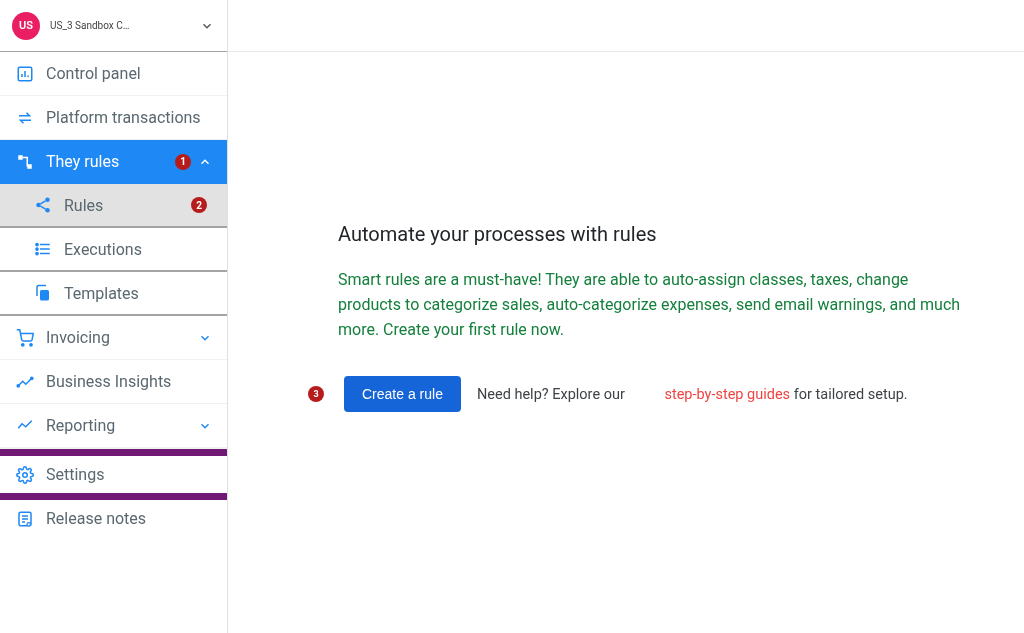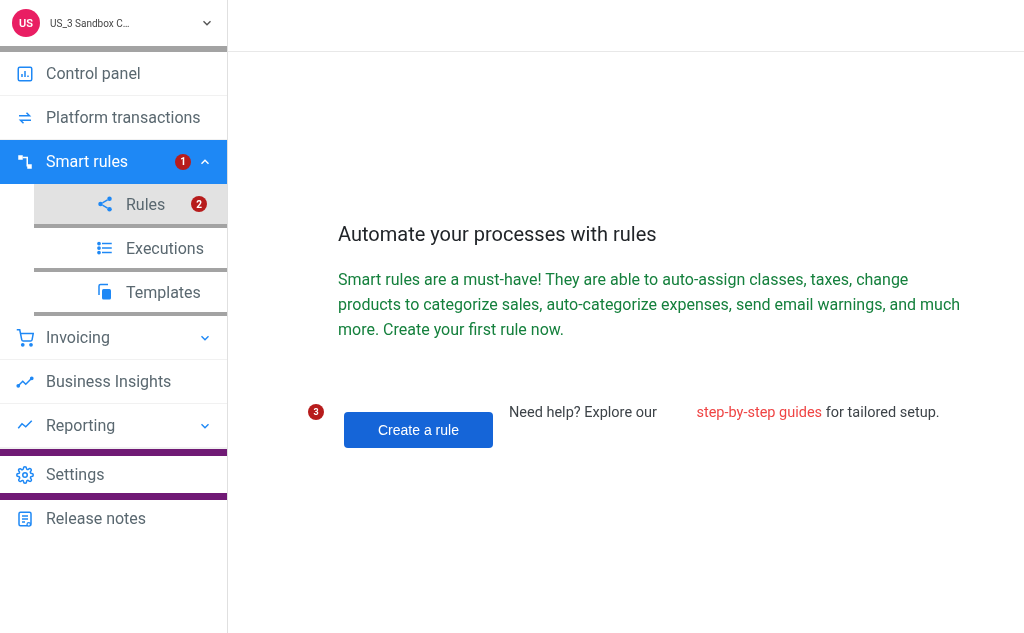--- a/index.html
+++ b/index.html
@@ -19,21 +19,21 @@
     border-right: 1px solid #e0e0e0;
     background: #fff;
     display: flex;
     flex-direction: column;
   }
   .org-switcher {
     height: 52px;
     display: flex;
     align-items: center;
     padding: 0 12px;
-    border-bottom: 6px solid #a3a3a3;
+    border-bottom: 1px solid #a3a3a3;
     cursor: pointer;
   }
   .avatar {
     width: 28px;
     height: 28px;
     border-radius: 50%;
     background: #e91e63;
     color: #fff;
     font-size: 11px;
     font-weight: 600;
@@ -89,23 +89,22 @@
     top: 50%;
     margin-top: -8px;
     border-top: 8px solid transparent;
     border-bottom: 8px solid transparent;
     border-left: 8px solid #1e88f5;
   }
   .nav-sub {
     background: #fff;
   }
   .nav-sub .nav-item {
-    padding-left: 60px;
-    border-bottom: 4px solid #a3a3a3;
-    margin-left: 34px;
+    padding-left: 32px;
+    border-bottom: 2px solid #a3a3a3;
   }
   .nav-sub .nav-item.selected {
     background: #e2e2e2;
   }
   .badge-num {
     width: 16px;
     height: 16px;
     border-radius: 50%;
     background: #b71c1c;
     color: #fff;
@@ -173,24 +172,23 @@
     justify-content: center;
     margin-left: -30px;
     margin-right: 4px;
     flex-shrink: 0;
   }
   .btn-primary {
     background: #1565d8;
     color: #fff;
     border: none;
     border-radius: 4px;
-    padding: 10px 34px;
+    padding: 10px 18px;
     font-size: 14px;
     cursor: pointer;
-    margin-top: 36px;
   }
   .help-text {
     font-size: 14.5px;
     color: #3d4348;
   }
   .help-text a {
     color: #ef4444;
     text-decoration: none;
     margin-left: 36px;
   }
@@ -232,21 +230,21 @@
     </div>
 
     <div class="nav-item active">
       <span class="icon">
         <svg width="18" height="18" viewBox="0 0 24 24" fill="#fff">
             <rect x="3" y="3" width="6" height="6"></rect>
             <rect x="15" y="15" width="6" height="6"></rect>
             <path d="M9 6h6v12" stroke="#fff" stroke-width="2" fill="none"></path>
           </svg>
       </span>
-      <span class="label">Smart rules</span>
+      <span class="label">They rules</span>
       <span class="badge-num">1</span>
       <span class="chevron">
         <svg width="14" height="14" viewBox="0 0 24 24" fill="none" stroke="#fff" stroke-width="2.4">
             <polyline points="6 15 12 9 18 15"></polyline>
           </svg>
       </span>
     </div>
 
     <div class="nav-sub">
       <div class="nav-item selected">

